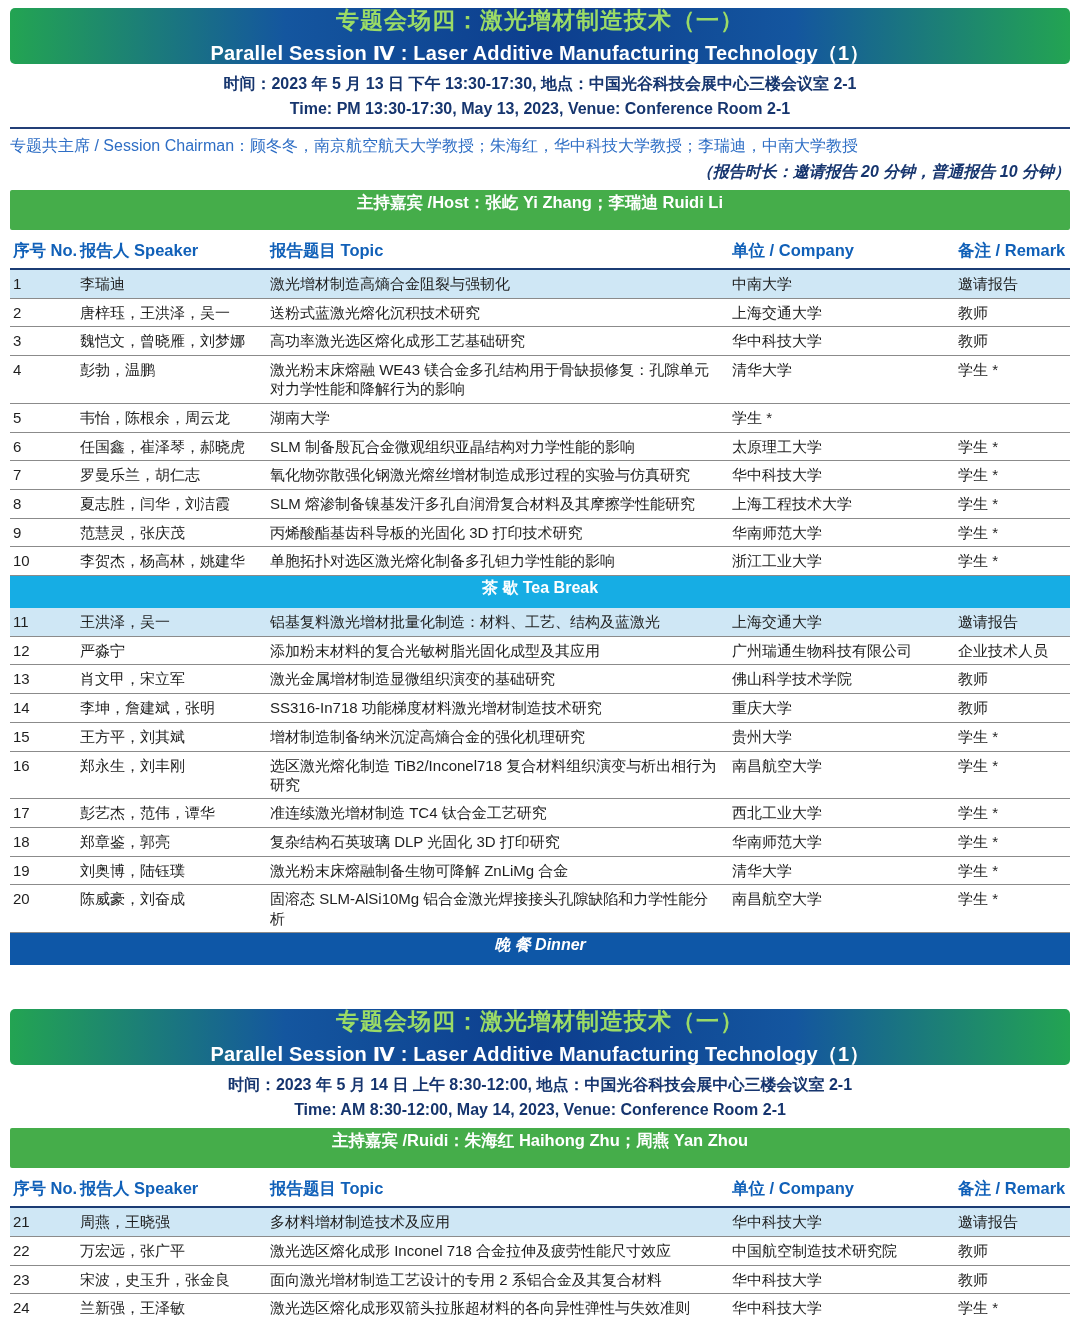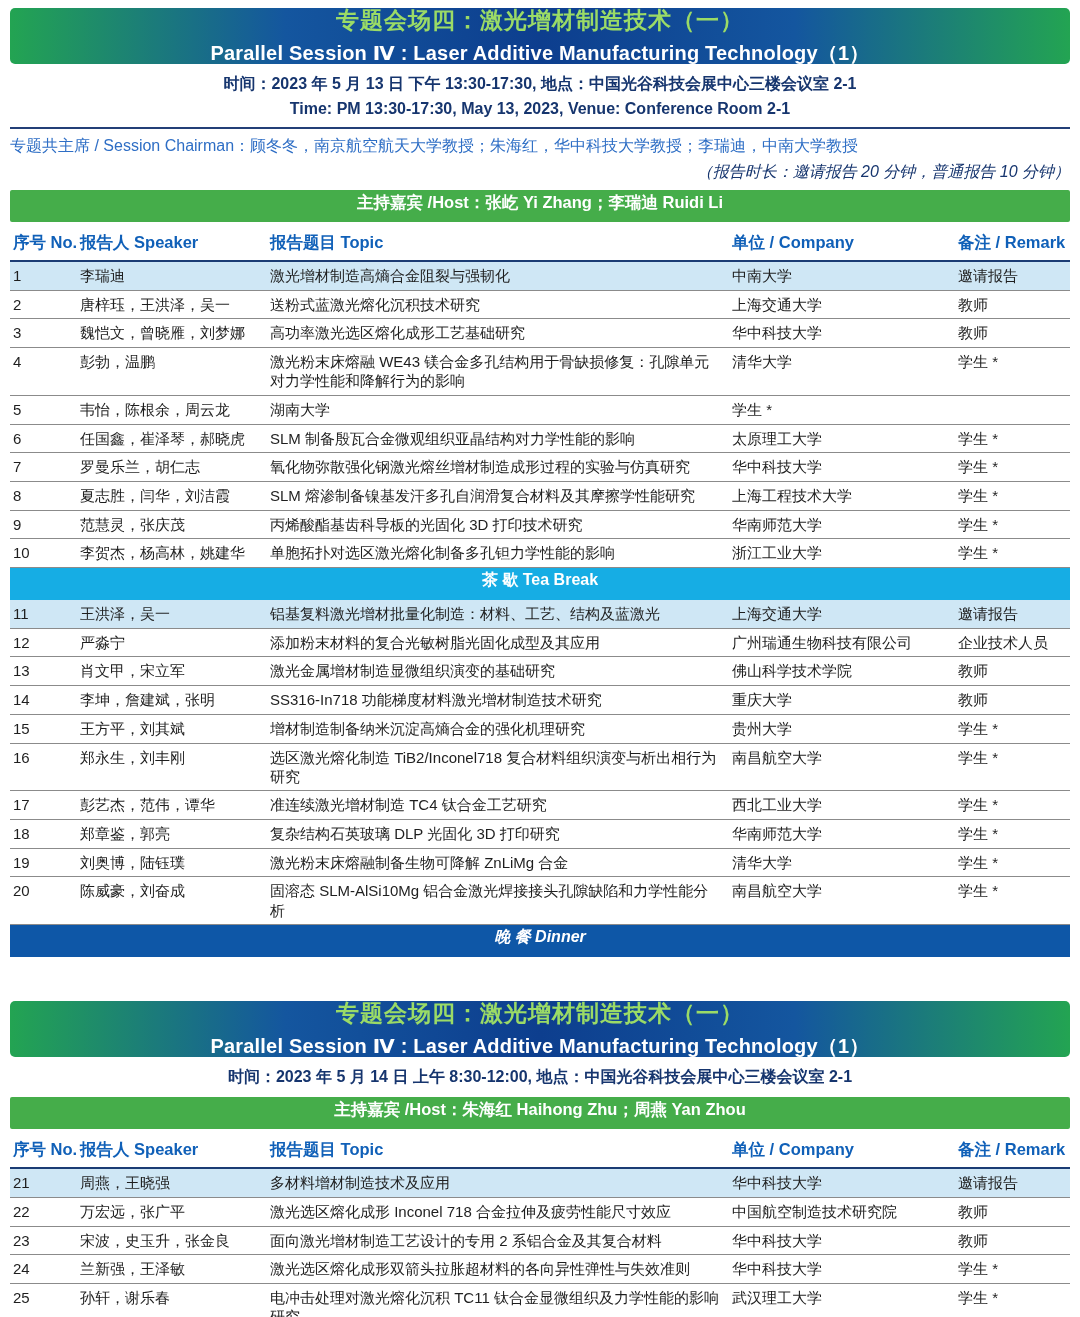--- a/index.html
+++ b/index.html
@@ -13,23 +13,23 @@
     display:flex;flex-direction:column;justify-content:center;align-items:center;row-gap:4px;}
   .banner-zh{color:#9bdb66;font-size:23px;font-weight:bold;letter-spacing:1px;}
   .banner-en{color:#ffffff;font-size:20px;font-weight:bold;letter-spacing:.2px;}
 
   .info{text-align:center;color:#16356e;font-weight:bold;font-size:16px;}
   .info-zh{margin-top:10px;}
   .info-en{margin-top:5px;}
 
   .rule{border-top:2px solid #233f77;margin-top:9px;}
   .chair{color:#2e6ec5;font-size:16px;margin-top:7px;}
-  .note{color:#16356e;font-size:16px;font-style:italic;font-weight:normal;text-align:right;margin-top:5px;}
-
-  .host{height:32px;line-height:24px;background:#45ad4a;color:#fff;font-weight:bold;
+  .note{color:#16356e;font-size:16px;font-style:italic;font-weight:bold;text-align:right;margin-top:5px;}
+
+  .host{height:40px;line-height:24px;background:#45ad4a;color:#fff;font-weight:bold;
         font-size:16.5px;text-align:center;margin-top:7px;border-radius:2px;}
 
   .table{margin-top:5px;}
   .thead,.row{display:grid;grid-template-columns:70px 190px 462px 226px 1fr;align-items:start;}
   .thead{color:#1060b8;font-weight:bold;font-size:16.5px;padding:5px 0 6px 0;
          border-bottom:2.5px solid #1b3c74;}
   .row{font-size:15px;color:#1e1e1e;padding:4px 0 4.5px 0;line-height:1.28;
        border-bottom:1.5px solid #8b8b8b;}
   .row.hl{background:#cfe7f5;}
   .c-no{padding-left:3px;}
@@ -208,21 +208,22 @@
         <div class="break dinner">晚 餐 Dinner</div>
       </div>
   </section>
 
   <section class="session session-2">
     <div class="banner">
       <div class="banner-zh">专题会场四：激光增材制造技术（一）</div>
       <div class="banner-en">Parallel Session Ⅳ : Laser Additive Manufacturing Technology（1）</div>
     </div>
     <div class="info info-zh">时间：2023 年 5 月 14 日 上午 8:30-12:00, 地点：中国光谷科技会展中心三楼会议室 2-1</div>
-    <div class="host">主持嘉宾 /Host：朱海红 Haihong Zhu；周燕 Yan Zhou</div>
+    <div class="info info-en">Time: AM  8:30-12:00, May 14, 2023, Venue: Conference Room 2-1</div>
+    <div class="host">主持嘉宾 /Ruidi：朱海红 Haihong Zhu；周燕 Yan Zhou</div>
     <div class="table" id="table-1">
         <div class="thead">
           <div class="c-no">序号 No.</div>
           <div class="c-speakers">报告人 Speaker</div>
           <div class="c-topic">报告题目 Topic</div>
           <div class="c-company">单位 / Company</div>
           <div class="c-remark">备注 / Remark</div>
         </div>
         <div class="row hl">
           <div class="c-no">21</div>

